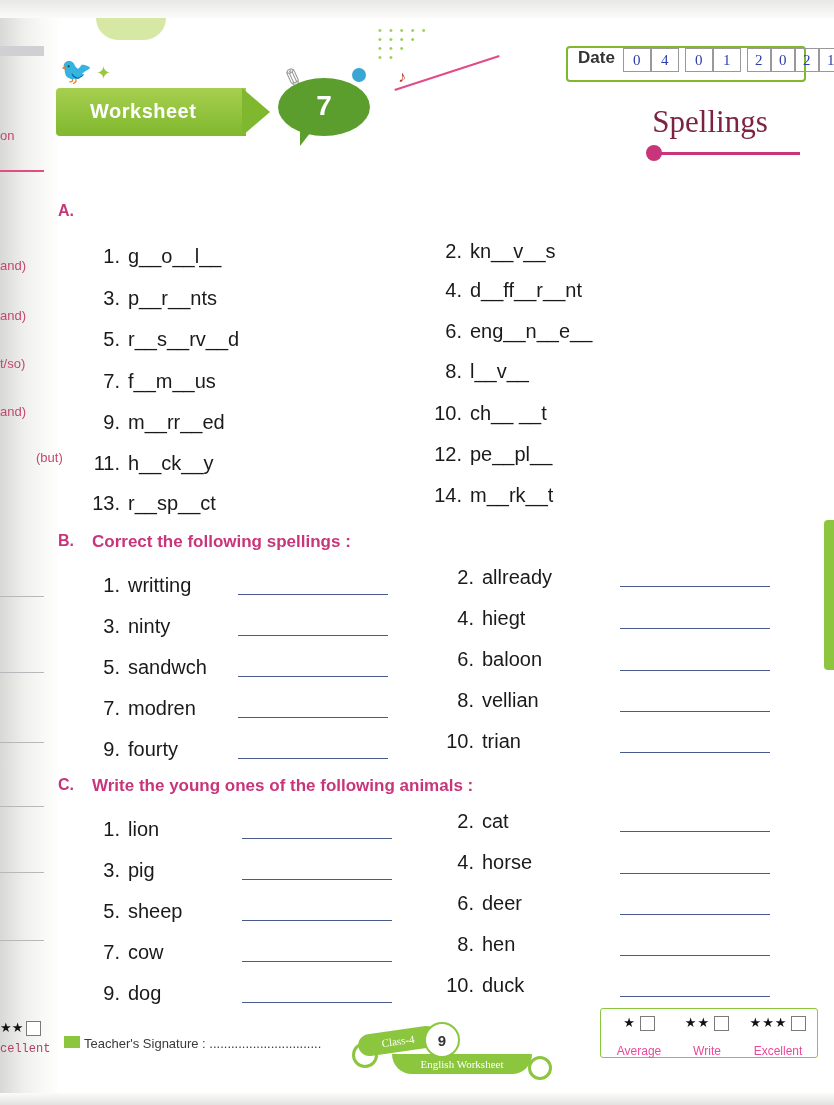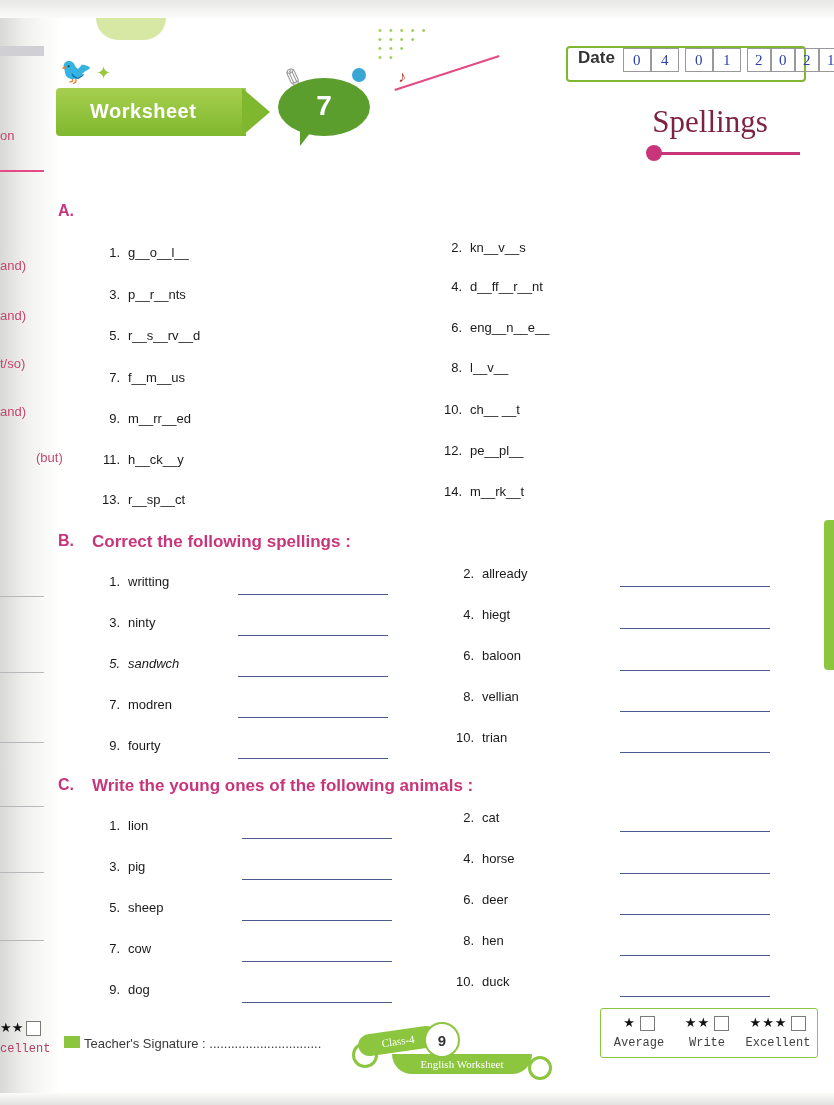--- a/index.html
+++ b/index.html
@@ -116,21 +116,21 @@
   .deco-topblob{position:absolute;left:96px;top:18px;width:70px;height:22px;background:#d7e8a5;border-radius:0 0 30px 30px;}
 
   
   .sec-letter{
     position:absolute;font-size:16px;font-weight:bold;color:#c9357a;
   }
   .sec-title{
     position:absolute;font-size:17px;font-weight:bold;color:#c9357a;
   }
   .item{
-    position:absolute;font-size:13px;color:#1a1a1a;white-space:nowrap;
+    position:absolute;font-size:20px;color:#1a1a1a;white-space:nowrap;
   }
   .item .num{display:inline-block;text-align:right;margin-right:8px;}
   .blank{
     position:absolute;border-bottom:1px solid #4a5a8a;height:0;
   }
 
   
   .sign{
     position:absolute;left:84px;top:1036px;font-size:13px;color:#3a3a3a;
   }
@@ -170,21 +170,21 @@
     position:absolute;left:600px;top:1008px;width:216px;height:48px;
     border:1px solid #8cc63f;border-radius:3px;background:#ffffff;
   }
   .rateitem{position:absolute;top:6px;text-align:center;}
   .rateitem .stars{font-size:13px;color:#111;letter-spacing:1px;}
   .rateitem .chk{
     display:inline-block;width:13px;height:13px;border:1px solid #7a7a7a;
     vertical-align:middle;margin-left:4px;background:#fff;
   }
   .rateitem .cap{
-    font-family:Liberation Mono, monospace;font-size:12px;color:#404040;margin-top:5px;
+    font-family:Liberation Sans, sans-serif;font-size:12px;color:#ec4899;margin-top:13px;
   }
   .corner-rate{
     position:absolute;left:0;top:1020px;font-size:13px;color:#111;
   }
   .corner-rate .c2{position:absolute;left:0;top:22px;font-family:Liberation Mono, monospace;font-size:12px;color:#b0406a;}
 </style>
 </head>
 <body>
 
 <div class="page">
@@ -319,21 +319,21 @@
   <div class="item" style="left:96px;top:615px;">
     <span class="num" style="width:24px;">3.</span><span>ninty</span>
   </div>
   <div class="blank" style="left:238px;top:635px;width:150px;"></div>
 
   <div class="item" style="left:450px;top:607px;">
     <span class="num" style="width:24px;">4.</span><span>hiegt</span>
   </div>
   <div class="blank" style="left:620px;top:628px;width:150px;"></div>
 
-  <div class="item" style="left:96px;top:656px;font-style:italic;">
+  <div class="item" style="left:96px;top:656px;">
     <span class="num" style="width:24px;">5.</span><span>sandwch</span>
   </div>
   <div class="blank" style="left:238px;top:676px;width:150px;"></div>
 
   <div class="item" style="left:450px;top:648px;">
     <span class="num" style="width:24px;">6.</span><span>baloon</span>
   </div>
   <div class="blank" style="left:620px;top:670px;width:150px;"></div>
 
   <div class="item" style="left:96px;top:697px;">

